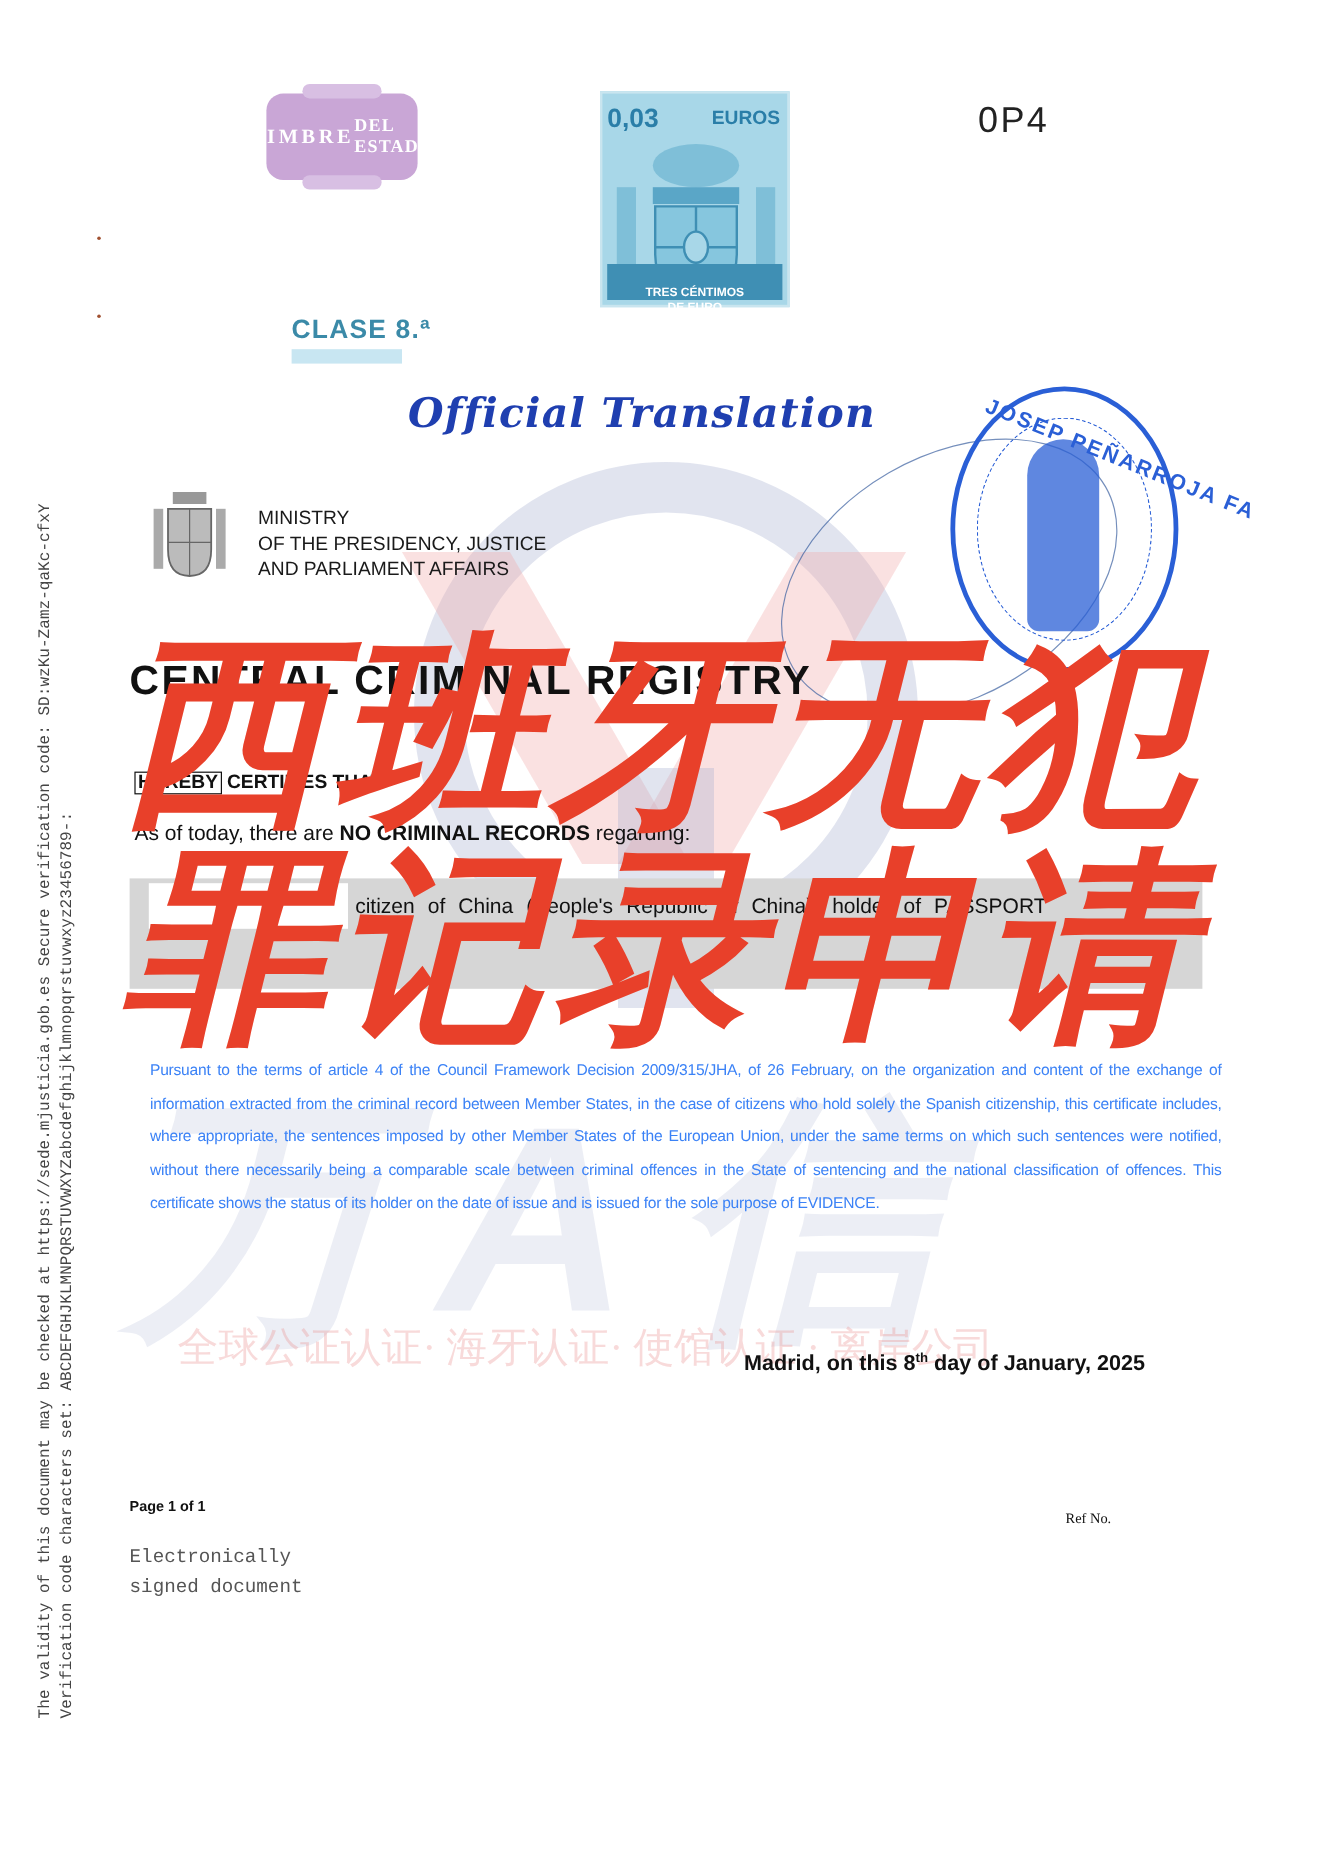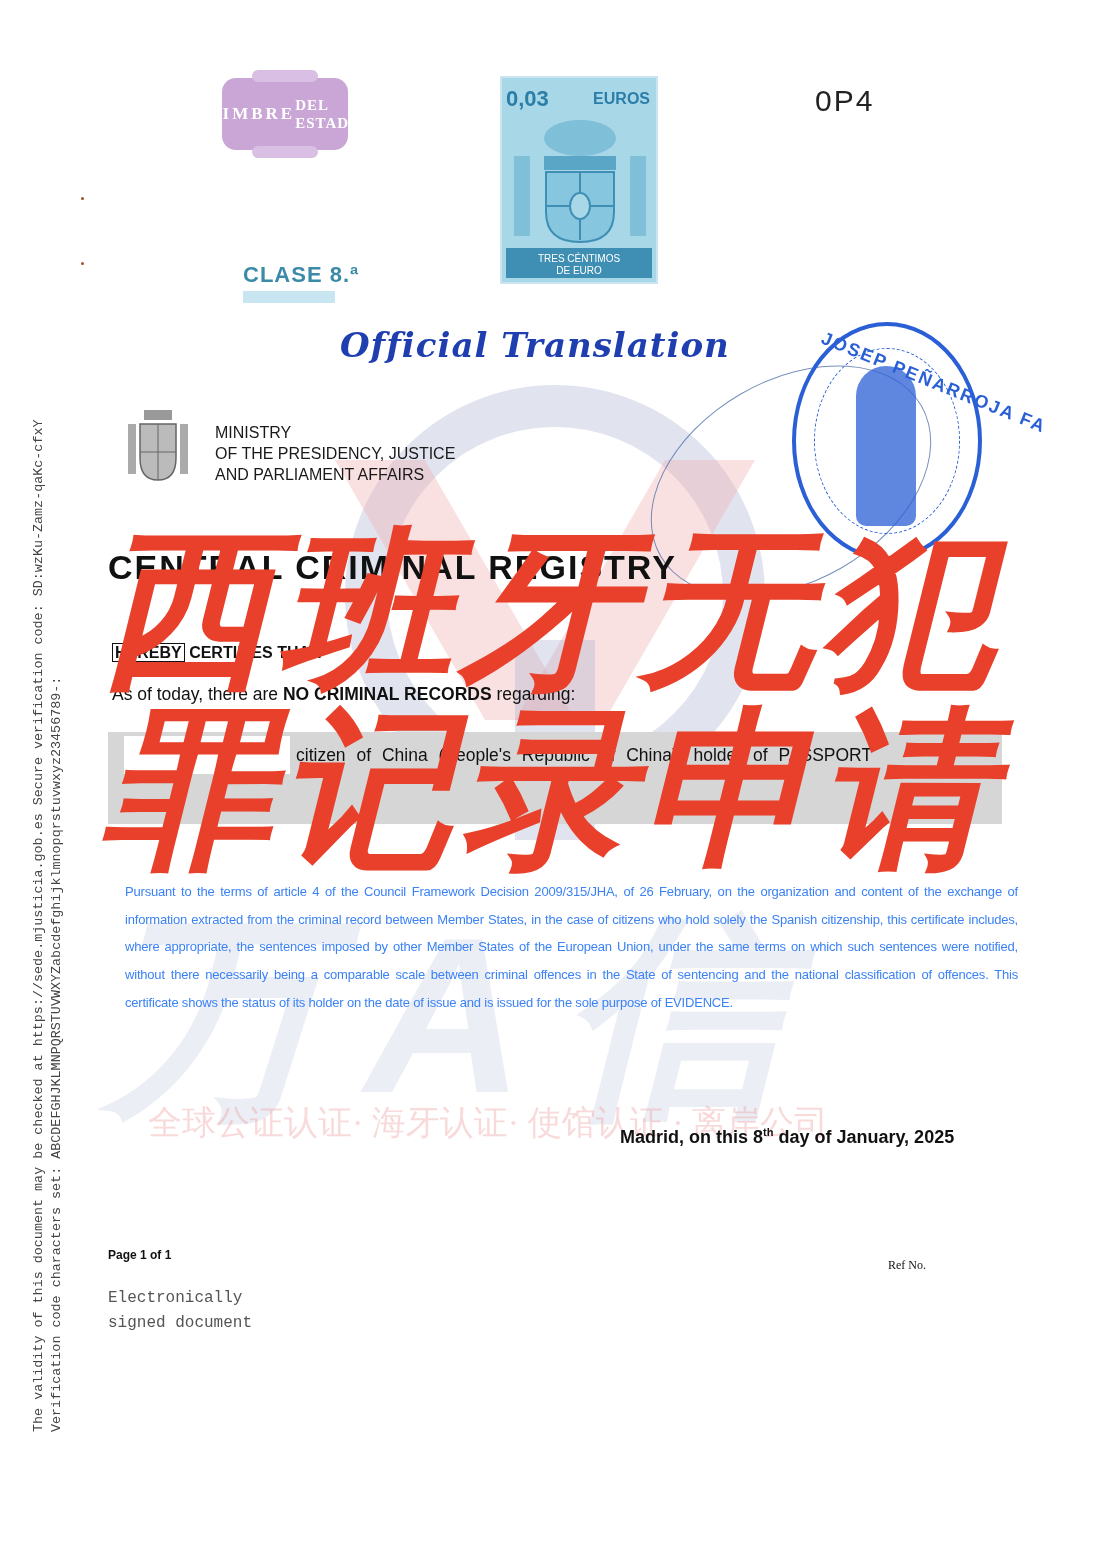--- a/index.html
+++ b/index.html
@@ -43,28 +43,28 @@
     content: ""; position: absolute; left: 30px; width: 66px; height: 12px; background: #d8bfe3; border-radius: 10px;
   }
   .timbre::before { top: -8px; }
   .timbre::after { bottom: -8px; }
   .timbre .t1 { font-size: 17px; line-height: 18px; }
   .timbre .t2 { font-size: 15px; line-height: 18px; letter-spacing: 1px; }
   .timbre-inner { position: absolute; left: 6px; top: 14px; right: 6px; bottom: 14px; background: #b68ec6; border-radius: 4px; z-index: -1; }
 
   
   .stamp {
-    left: 500px; top: 76px; width: 158px; height: 208px; background: #a8d7e8; border: 2px solid #c9e5ef;
+    left: 500px; top: 76px; width: 158px; height: 180px; background: #a8d7e8; border: 2px solid #c9e5ef;
     box-sizing: border-box;
   }
   .stamp .val { position: absolute; left: 4px; top: 8px; font-size: 22px; font-weight: bold; color: #2a7ea8; }
   .stamp .cur { position: absolute; right: 6px; top: 12px; font-size: 16px; font-weight: bold; color: #2a7ea8; }
   .stamp .bottom {
     position: absolute; left: 4px; right: 4px; bottom: 4px; height: 30px; background: #3f8fb4; color: #fff;
-    text-align: center; font-size: 10px; font-weight: normal; line-height: 12px; padding-top: 5px; box-sizing: border-box;
+    text-align: center; font-size: 10px; font-weight: bold; line-height: 12px; padding-top: 19px; box-sizing: border-box;
   }
   .stamp svg { position: absolute; left: 8px; top: 38px; }
 
   .op4 { left: 815px; top: 84px; font-size: 30px; color: #222; letter-spacing: 2px; font-family: "Liberation Sans Narrow","Liberation Sans", sans-serif; }
   .clase { left: 243px; top: 262px; font-size: 22px; font-weight: bold; color: #3b8aa8; letter-spacing: 1px; }
   .clase-bar { left: 243px; top: 291px; width: 92px; height: 12px; background: #c8e6f2; }
   .dot { width: 3px; height: 3px; background: #a05030; border-radius: 50%; }
 
   .official {
     left: 340px; top: 325px; font-family: "DejaVu Serif", serif; font-weight: bold; font-style: italic;

